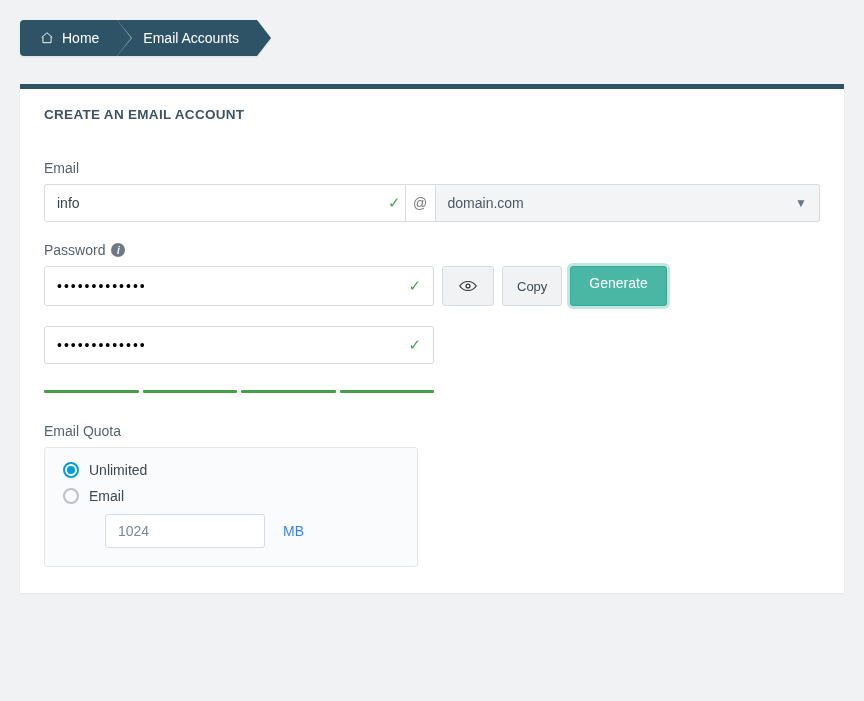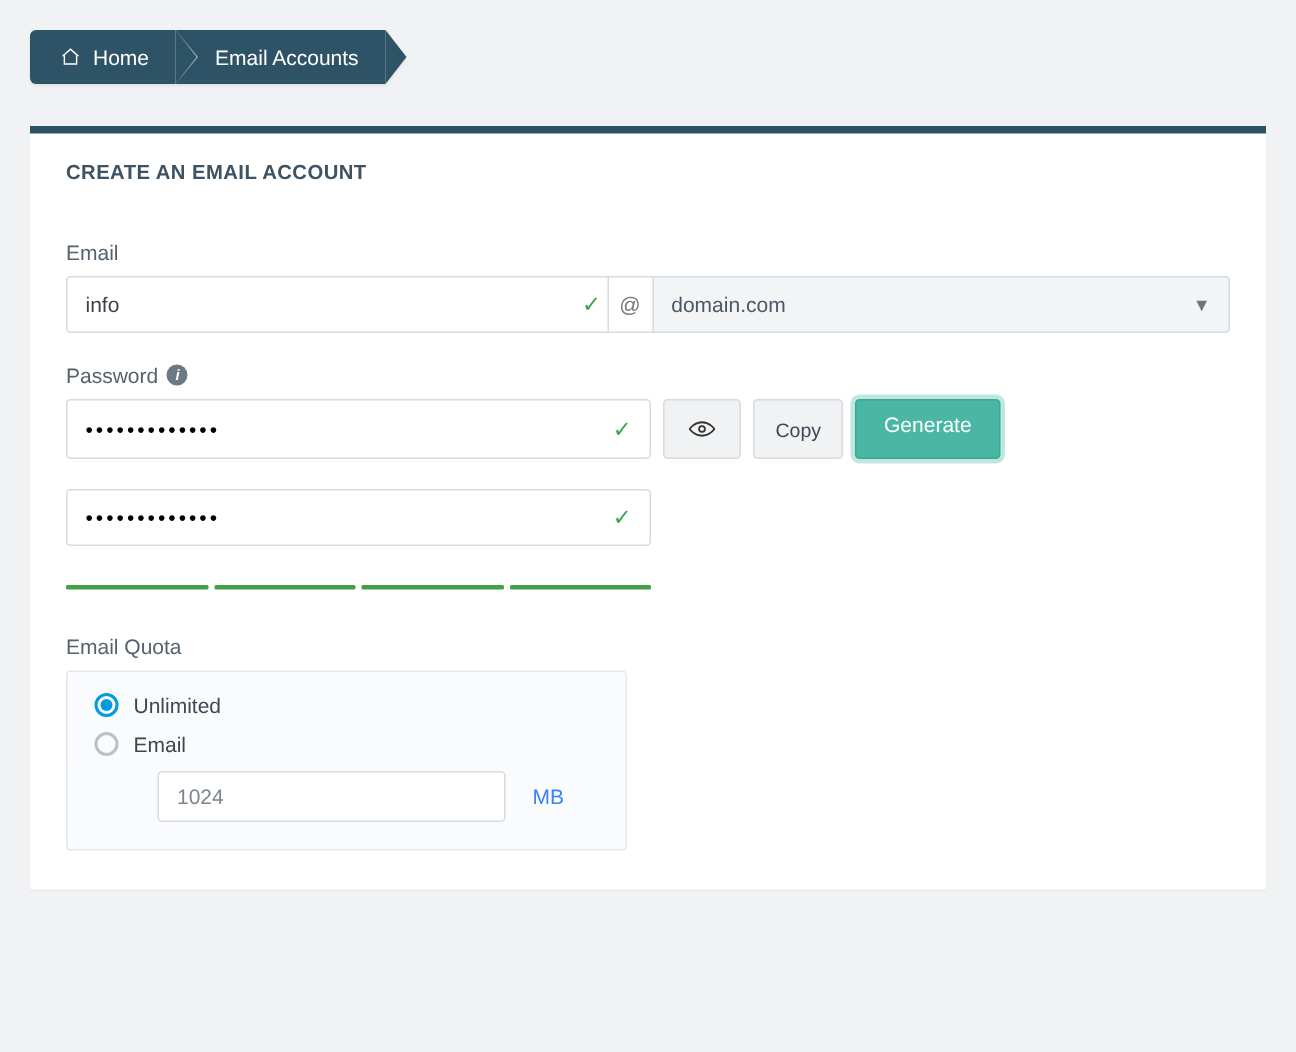--- a/index.html
+++ b/index.html
@@ -224,21 +224,21 @@
   .radio.checked { border-color: var(--accent); }
   .radio.checked::after {
     content: ""; width: 8px; height: 8px; border-radius: 50%;
     background: var(--accent);
   }
   .quota-value {
     display: flex; align-items: center; gap: 18px;
     margin-left: 42px; margin-top: 4px;
   }
   .quota-value input {
-    width: 232px;
+    width: 160px;
     border: 1px solid var(--border);
     border-radius: 3px;
     padding: 8px 12px; font-size: 14px; color: #7c858e;
     background: #fff;
   }
   .quota-value .unit { color: #3b82f6; }
 
   .create-btn {
     margin-top: 28px;
     background: #1fa7ee;

